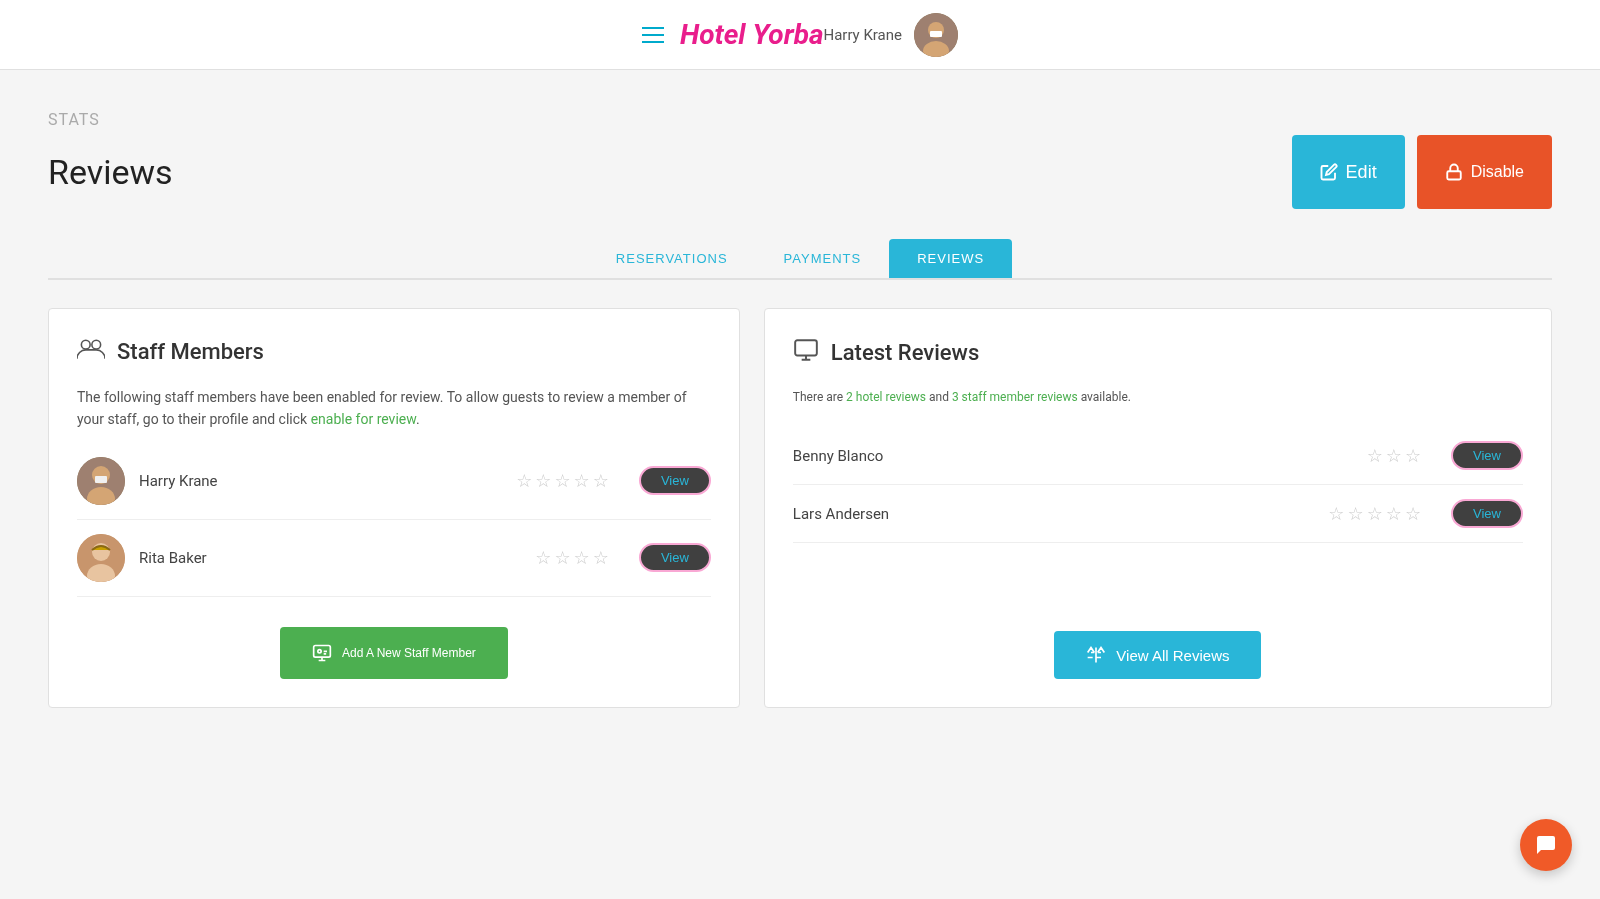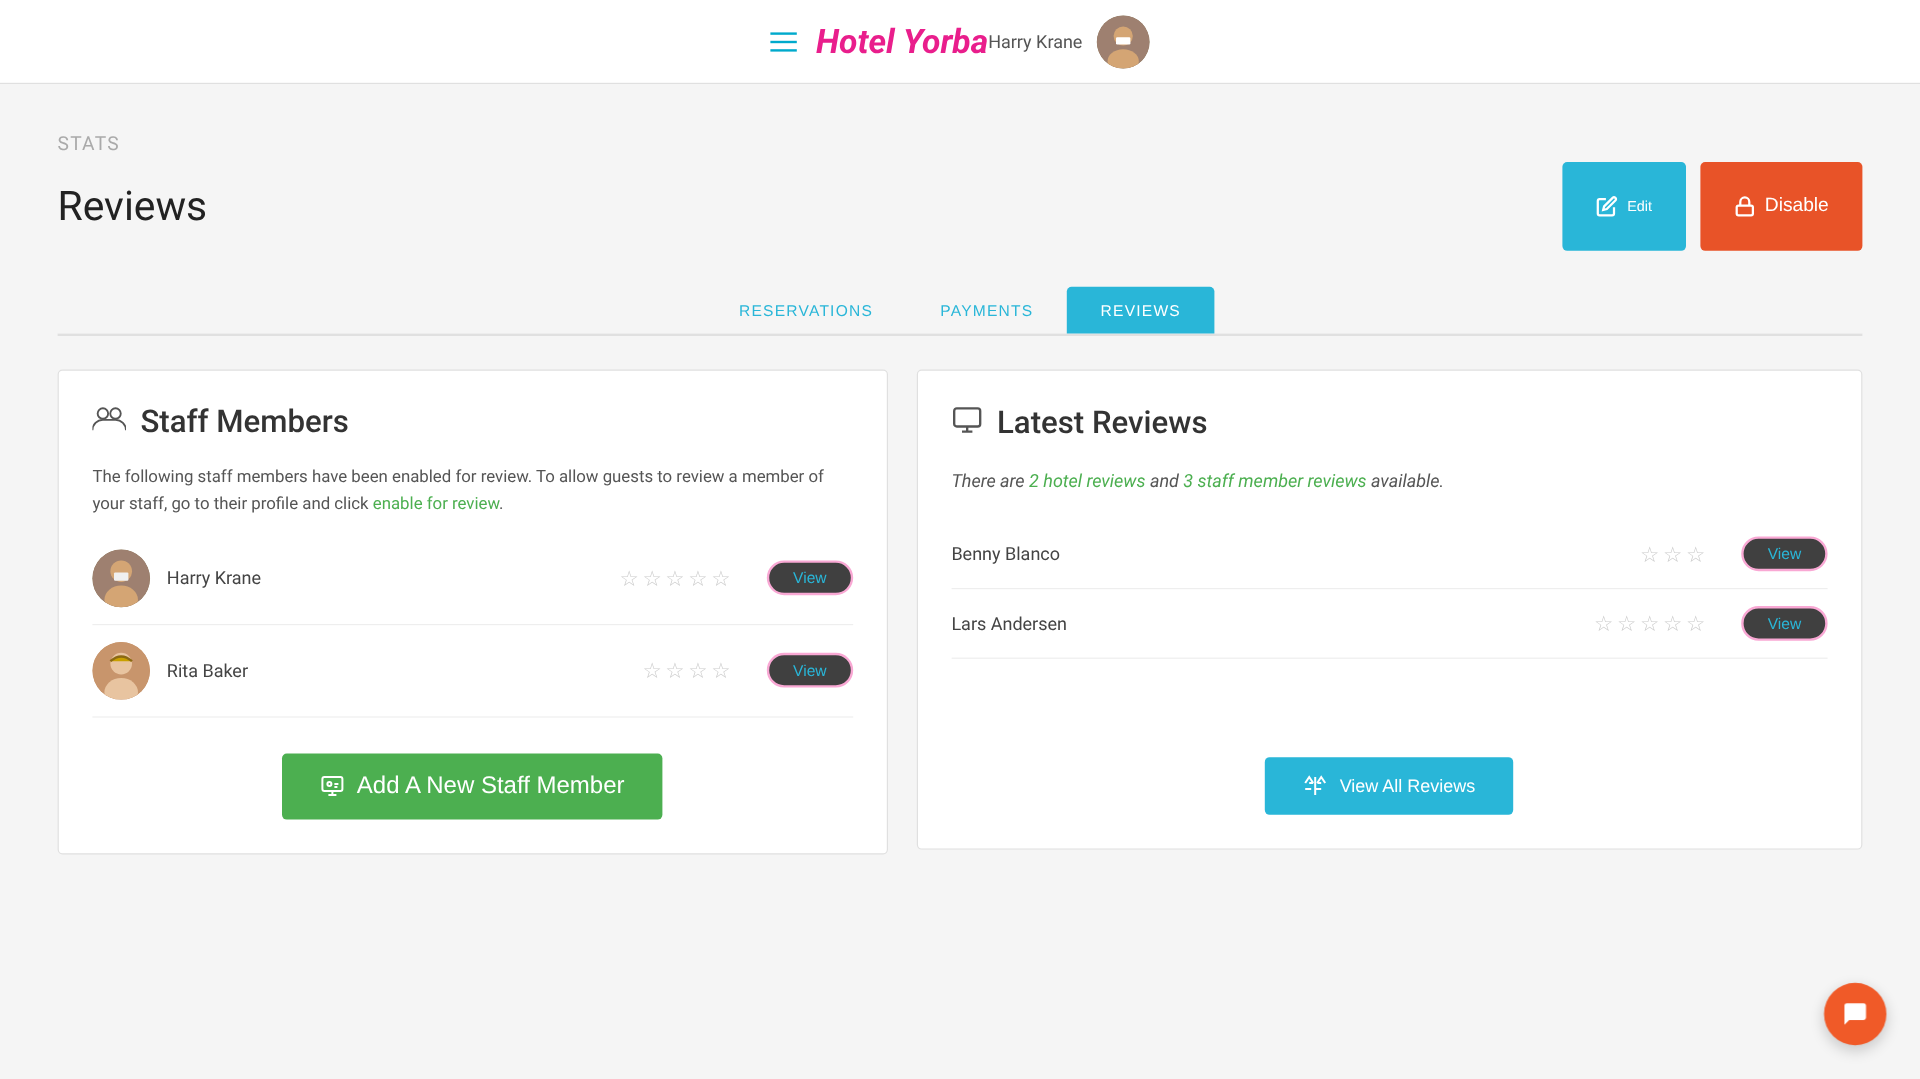--- a/index.html
+++ b/index.html
@@ -84,21 +84,21 @@
     .header-buttons {
       display: flex;
       gap: 12px;
     }
     .btn-edit {
       background: #29b6d8;
       color: #fff;
       border: none;
       padding: 12px 28px;
       border-radius: 4px;
-      font-size: 12px;
+      font-size: 18px;
       cursor: pointer;
       display: flex;
       align-items: center;
       gap: 8px;
     }
     .btn-disable {
       background: #e85328;
       color: #fff;
       border: none;
       padding: 28px 28px;
@@ -160,21 +160,21 @@
       display: flex;
       flex-direction: column;
     }
     .card-header {
       display: flex;
       align-items: center;
       gap: 12px;
       margin-bottom: 20px;
     }
     .card-title {
-      font-size: 26px;
+      font-size: 22px;
       font-weight: 500;
       color: #333;
     }
     .card-icon {
       color: #555;
       font-size: 22px;
     }
     .card-description {
       font-size: 14px;
       color: #555;
@@ -229,36 +229,35 @@
       white-space: nowrap;
     }
 
     
     .add-staff-btn {
       background: #4caf50;
       color: #fff;
       border: none;
       padding: 16px 32px;
       border-radius: 4px;
-      font-size: 20px;
+      font-size: 12px;
       cursor: pointer;
       display: flex;
       align-items: center;
       gap: 10px;
       margin: auto auto 0;
       margin-top: 30px;
     }
 
     
     .reviews-count-text {
-      font-size: 15px;
+      font-size: 12px;
       color: #555;
       margin-bottom: 20px;
       line-height: 1.6;
-      font-style: italic;
     }
     .count-green { color: #4caf50; }
     .review-item {
       display: flex;
       align-items: center;
       padding: 14px 0;
       border-bottom: 1px solid #eee;
       gap: 14px;
     }
     .review-name {

